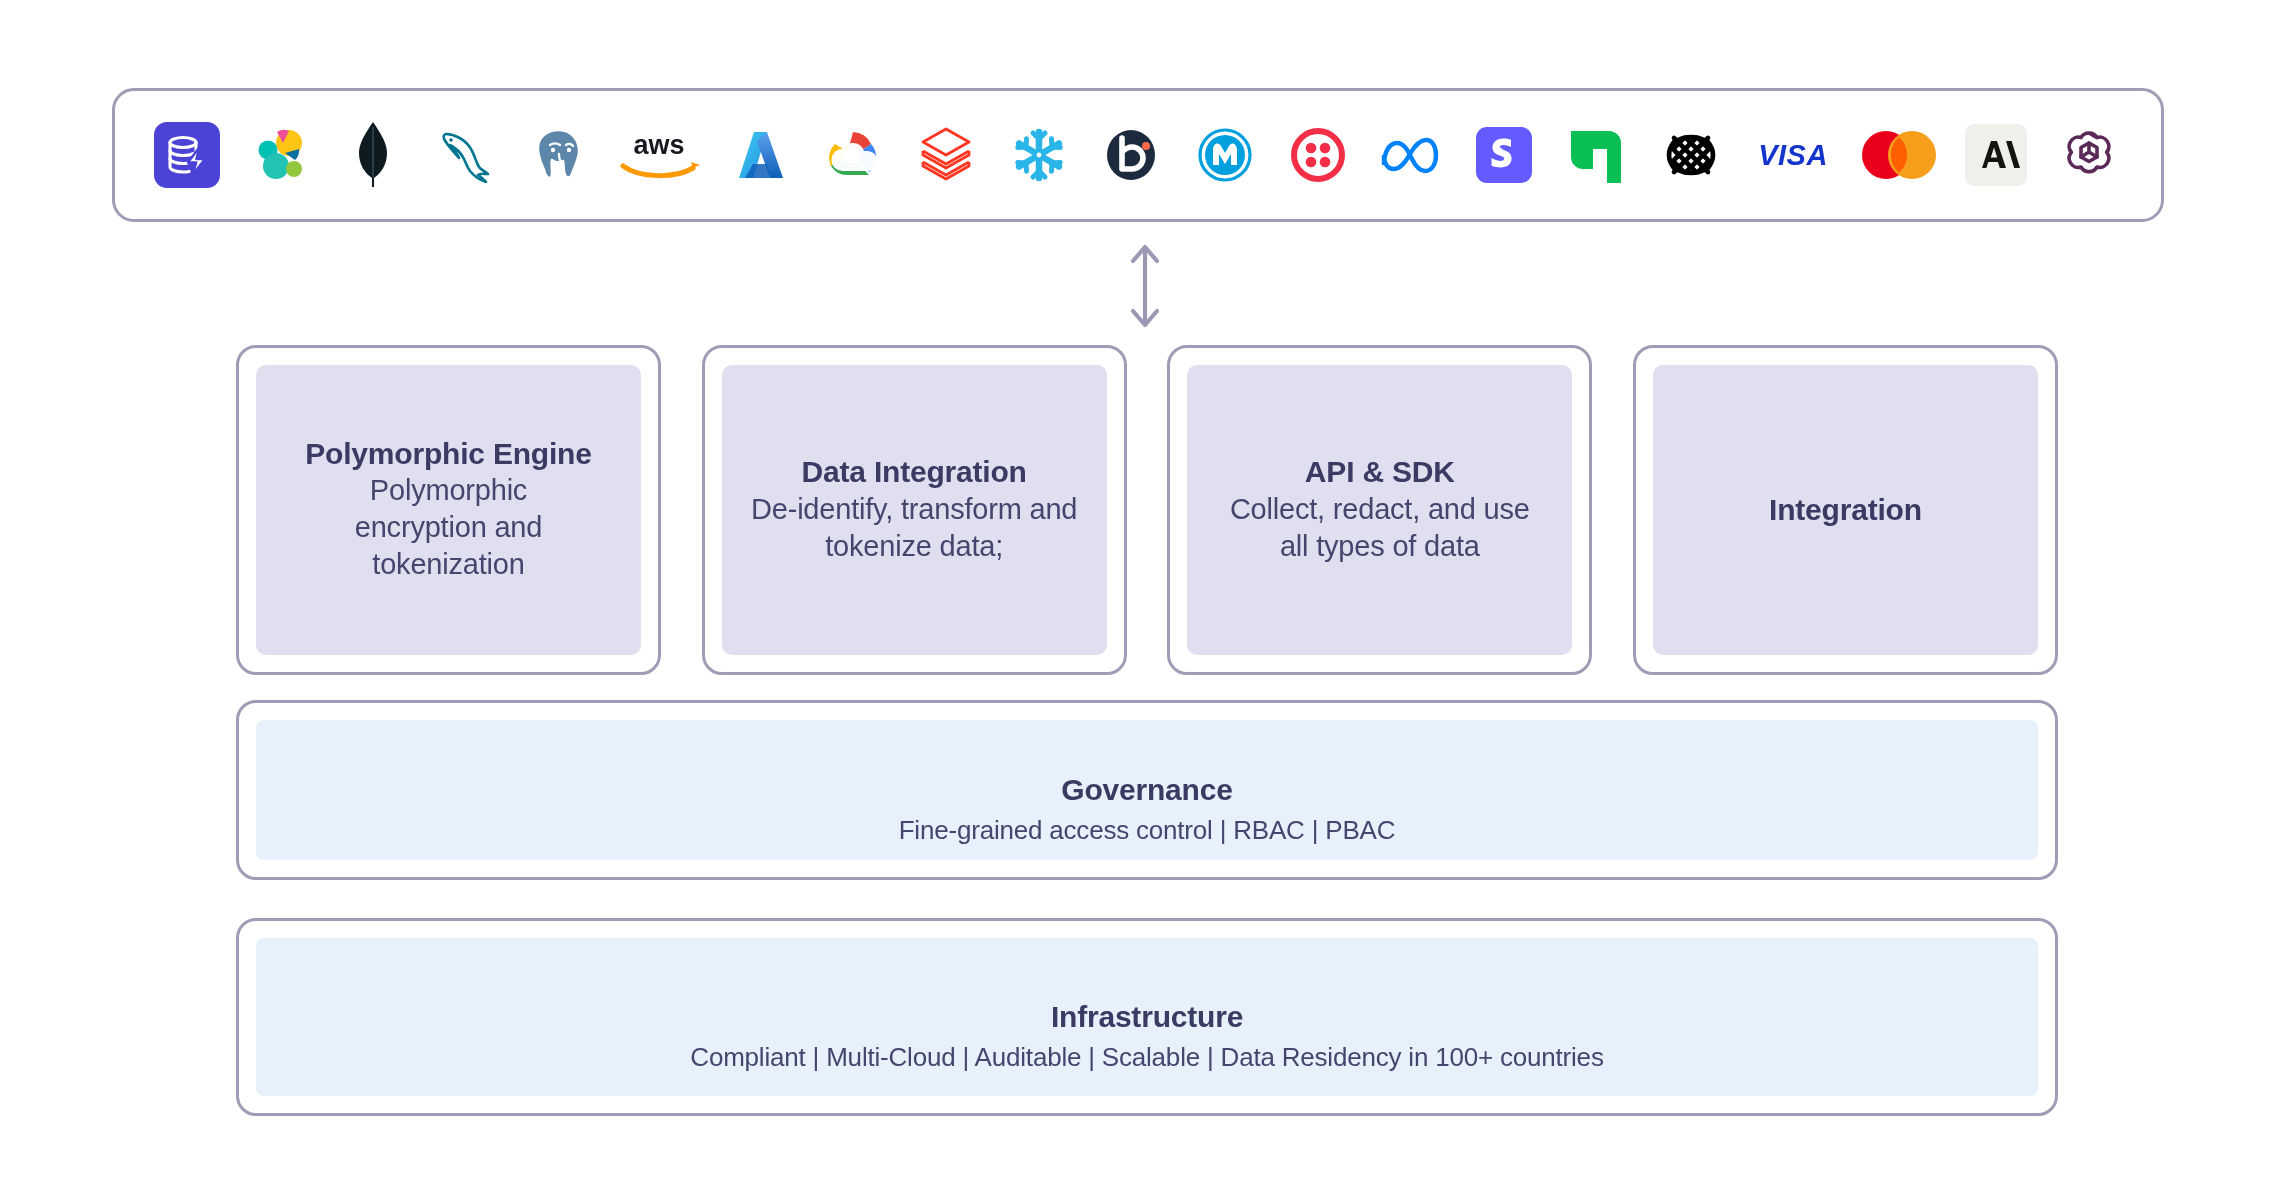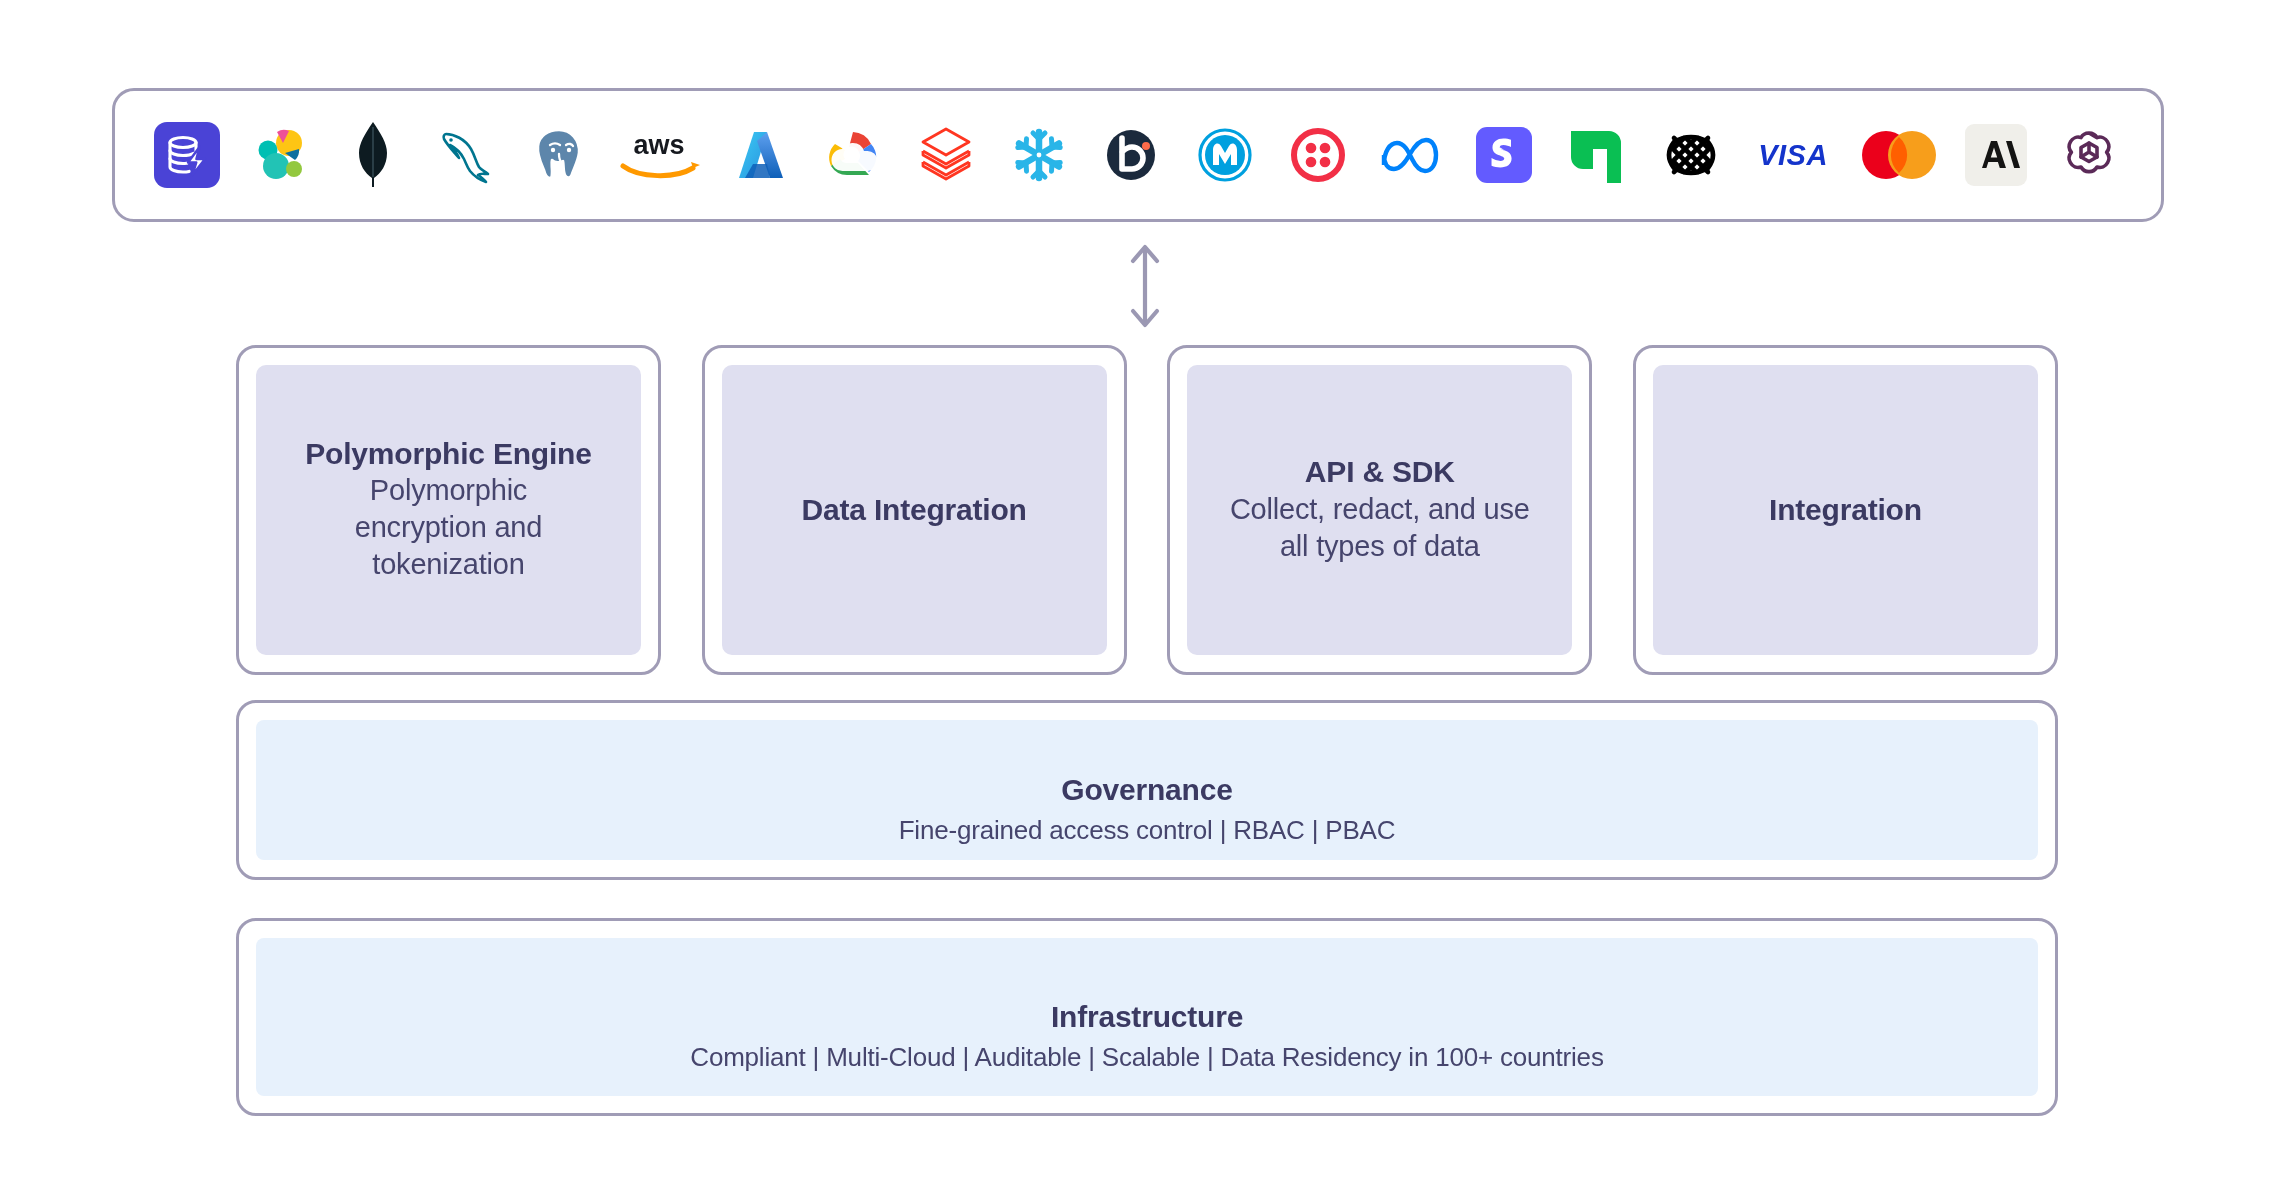--- a/index.html
+++ b/index.html
@@ -432,20 +432,21 @@
     <div class="card c1">
       <div class="card-inner">
         <div class="card-title">Polymorphic Engine</div>
         <div class="card-desc">Polymorphic encryption and tokenization</div>
       </div>
     </div>
 
     <div class="card c2">
       <div class="card-inner">
         <div class="card-title">Data Integration</div>
+        <div class="card-desc">De-identify, transform and tokenize data;</div>
       </div>
     </div>
 
     <div class="card c3">
       <div class="card-inner">
         <div class="card-title">API &amp; SDK</div>
         <div class="card-desc">Collect, redact, and use all types of data</div>
       </div>
     </div>
 

